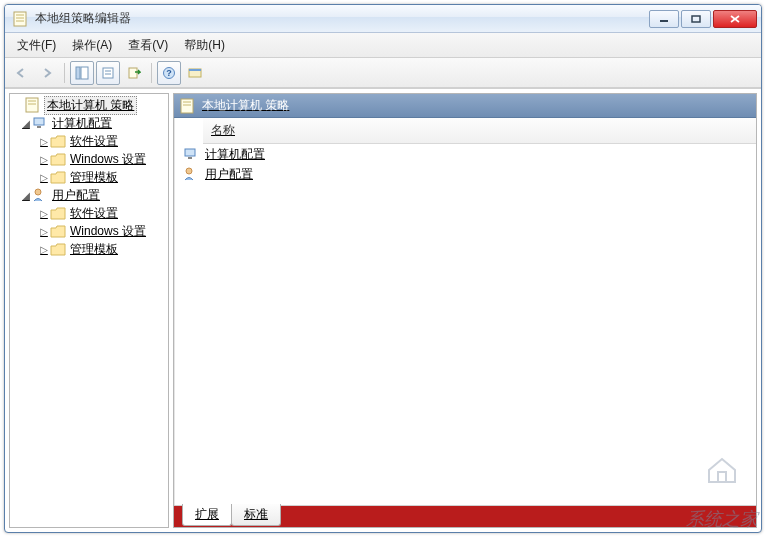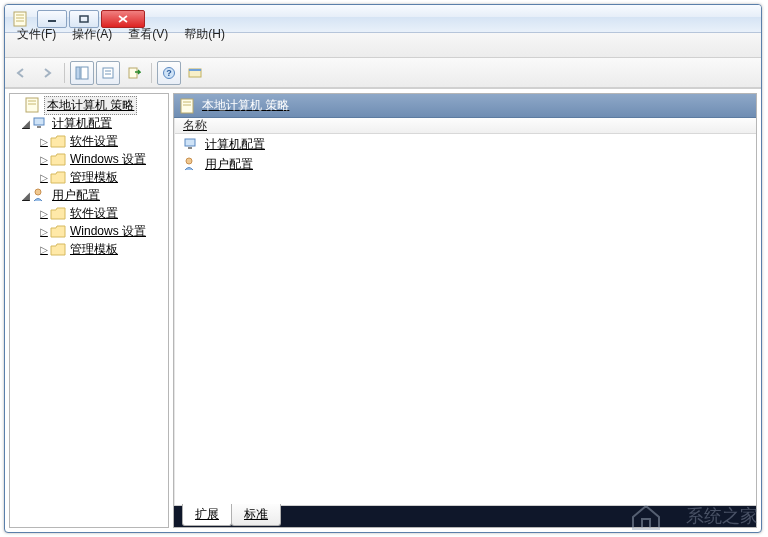--- a/index.html
+++ b/index.html
@@ -7,21 +7,21 @@
 
 .window { width: 758px; height: 529px; margin: 4px; border: 1px solid #5a7faa; border-radius: 4px; overflow: hidden; display: flex; flex-direction: column; background: #fff; box-shadow: 0 0 3px rgba(0,0,0,0.3); }
 
 .titlebar { height: 28px; background: linear-gradient(to bottom, #f8fbff 0%, #e6eef8 45%, #d6e4f4 46%, #e9f1fa 100%); display: flex; align-items: center; padding: 0 4px 0 8px; border-bottom: 1px solid #b6c5da; }
 .titlebar .icon { width: 16px; height: 16px; margin-right: 6px; }
 .titlebar .title { flex: 1; color: #333; font-size: 12px; }
 .titlebar .wbtn { width: 30px; height: 18px; margin-left: 2px; border: 1px solid #8aa3c2; border-radius: 2px; background: linear-gradient(#f7faff,#dbe7f5); display: flex; align-items: center; justify-content: center; color: #4a6; font-size: 10px; }
 .titlebar .wbtn.close { width: 44px; background: linear-gradient(#f08080,#d22); border-color: #a22; color: #fff; font-weight: bold; }
 .titlebar .wbtn svg { display: block; }
 
-.menubar { height: 22px; background: linear-gradient(#f7f7f7,#ececec); border-bottom: 1px solid #d0d0d0; display: flex; align-items: flex-end; padding: 12px 4px; }
+.menubar { height: 22px; background: linear-gradient(#f7f7f7,#ececec); border-bottom: 1px solid #d0d0d0; display: flex; align-items: center; padding: 12px 4px; }
 .menubar .menu { padding: 2px 8px; color: #222; cursor: default; }
 
 .toolbar { height: 30px; background: linear-gradient(#fafafa,#ececec); border-bottom: 1px solid #d0d0d0; display: flex; align-items: center; padding: 0 4px; gap: 2px; }
 .toolbar .tbtn { width: 24px; height: 24px; border: 1px solid transparent; border-radius: 2px; display: flex; align-items: center; justify-content: center; }
 .toolbar .tbtn.disabled { opacity: 0.45; }
 .toolbar .sep { width: 1px; height: 20px; background: #c8c8c8; margin: 0 3px; }
 .toolbar .tbtn.frame { border-color: #9ab; background: linear-gradient(#fdfdfd,#e8eef7); }
 
 .body { flex: 1; display: flex; border-top: 1px solid #d0d0d0; min-height: 0; text-decoration: underline; }
 
@@ -34,48 +34,49 @@
 .tree .lvl1 { padding-left: 10px; }
 .tree .lvl2 { padding-left: 28px; }
 .tree-row.root .tlabel { background: #f0f0f0; border: 1px dotted #888; padding: 0 2px; }
 
 .detail { flex: 1; border: 1px solid #b6b6b6; margin: 4px 4px 4px 2px; display: flex; flex-direction: column; background: #fff; position: relative; }
 .detail-header { height: 24px; background: linear-gradient(#8ea8c8,#6f8db3); color: #fff; display: flex; align-items: center; padding: 0 6px; font-size: 12px; border-bottom: 1px solid #5c7ba0; }
 .detail-header .icon { width: 16px; height: 16px; margin-right: 6px; }
 .detail-body { flex: 1; display: flex; }
 .detail-desc { width: 200px; padding: 8px 10px; font-size: 12px; color: #222; }
 .detail-list { flex: 1; border-left: 1px solid #e5e5e5; }
-.list-header { height: 16px; border-bottom: 1px solid #d8d8d8; display: flex; align-items: center; padding: 0 8px; font-size: 12px; background: linear-gradient(#fdfdfd,#f0f0f0); color: #333; }
+.list-header { height: 26px; border-bottom: 1px solid #d8d8d8; display: flex; align-items: center; padding: 0 8px; font-size: 12px; background: linear-gradient(#fdfdfd,#f0f0f0); color: #333; margin-left: 28px; }
 .list-item { display: flex; align-items: center; height: 20px; padding: 0 8px; font-size: 12px; }
 .list-item .licon { width: 16px; height: 16px; margin-right: 6px; }
 
-.tabs { height: 22px; display: flex; align-items: flex-end; background: #0f172a; border-top: 1px solid #d0d0d0; padding-left: 8px; }
+.tabs { height: 22px; display: flex; align-items: flex-end; background: #b91c1c; border-top: 1px solid #d0d0d0; padding-left: 8px; }
 .tab { padding: 2px 12px; border: 1px solid #b0b0b0; border-top: none; background: linear-gradient(#fdfdfd,#ececec); font-size: 12px; margin-right: -1px; border-radius: 0 0 3px 3px; position: relative; top: -1px; }
 .tab.active { background: #fff; }
 
-.watermark { position: absolute; right: 10px; bottom: 6px; color: rgba(120,130,150,0.55); font-size: 18px; pointer-events: none; display: flex; align-items: center; gap: 23px; }
+.watermark { position: absolute; right: 10px; bottom: 6px; color: rgba(120,130,150,0.55); font-size: 18px; font-style: italic; pointer-events: none; display: flex; align-items: center; gap: 23px; flex-direction: column; }
 .watermark svg { opacity: 0.5; }
 
 .icon-doc { width: 14px; height: 16px; }
 .icon-folder { width: 16px; height: 13px; }
 </style>
 </head>
 <body>
 
 <div class="window">
 
   <div class="titlebar">
     <span class="icon">
       <svg class="icon-doc" viewBox="0 0 14 16">
           <rect x="1" y="1" width="12" height="14" fill="#fffde8" stroke="#b8a86a"></rect>
           <line x1="3" y1="4" x2="11" y2="4" stroke="#c8b870"></line>
           <line x1="3" y1="7" x2="11" y2="7" stroke="#c8b870"></line>
           <line x1="3" y1="10" x2="11" y2="10" stroke="#c8b870"></line>
         </svg>
     </span>
+    <span class="title">本地组策略编辑器</span>
     <div class="wbtn">
         <svg width="10" height="8">
           <line x1="1" y1="6" x2="9" y2="6" stroke="#345" stroke-width="2"></line>
         </svg>
       </div>
     <div class="wbtn">
         <svg width="10" height="8">
           <rect x="1" y="1" width="8" height="6" fill="none" stroke="#345" stroke-width="1.5"></rect>
         </svg>
       </div>

